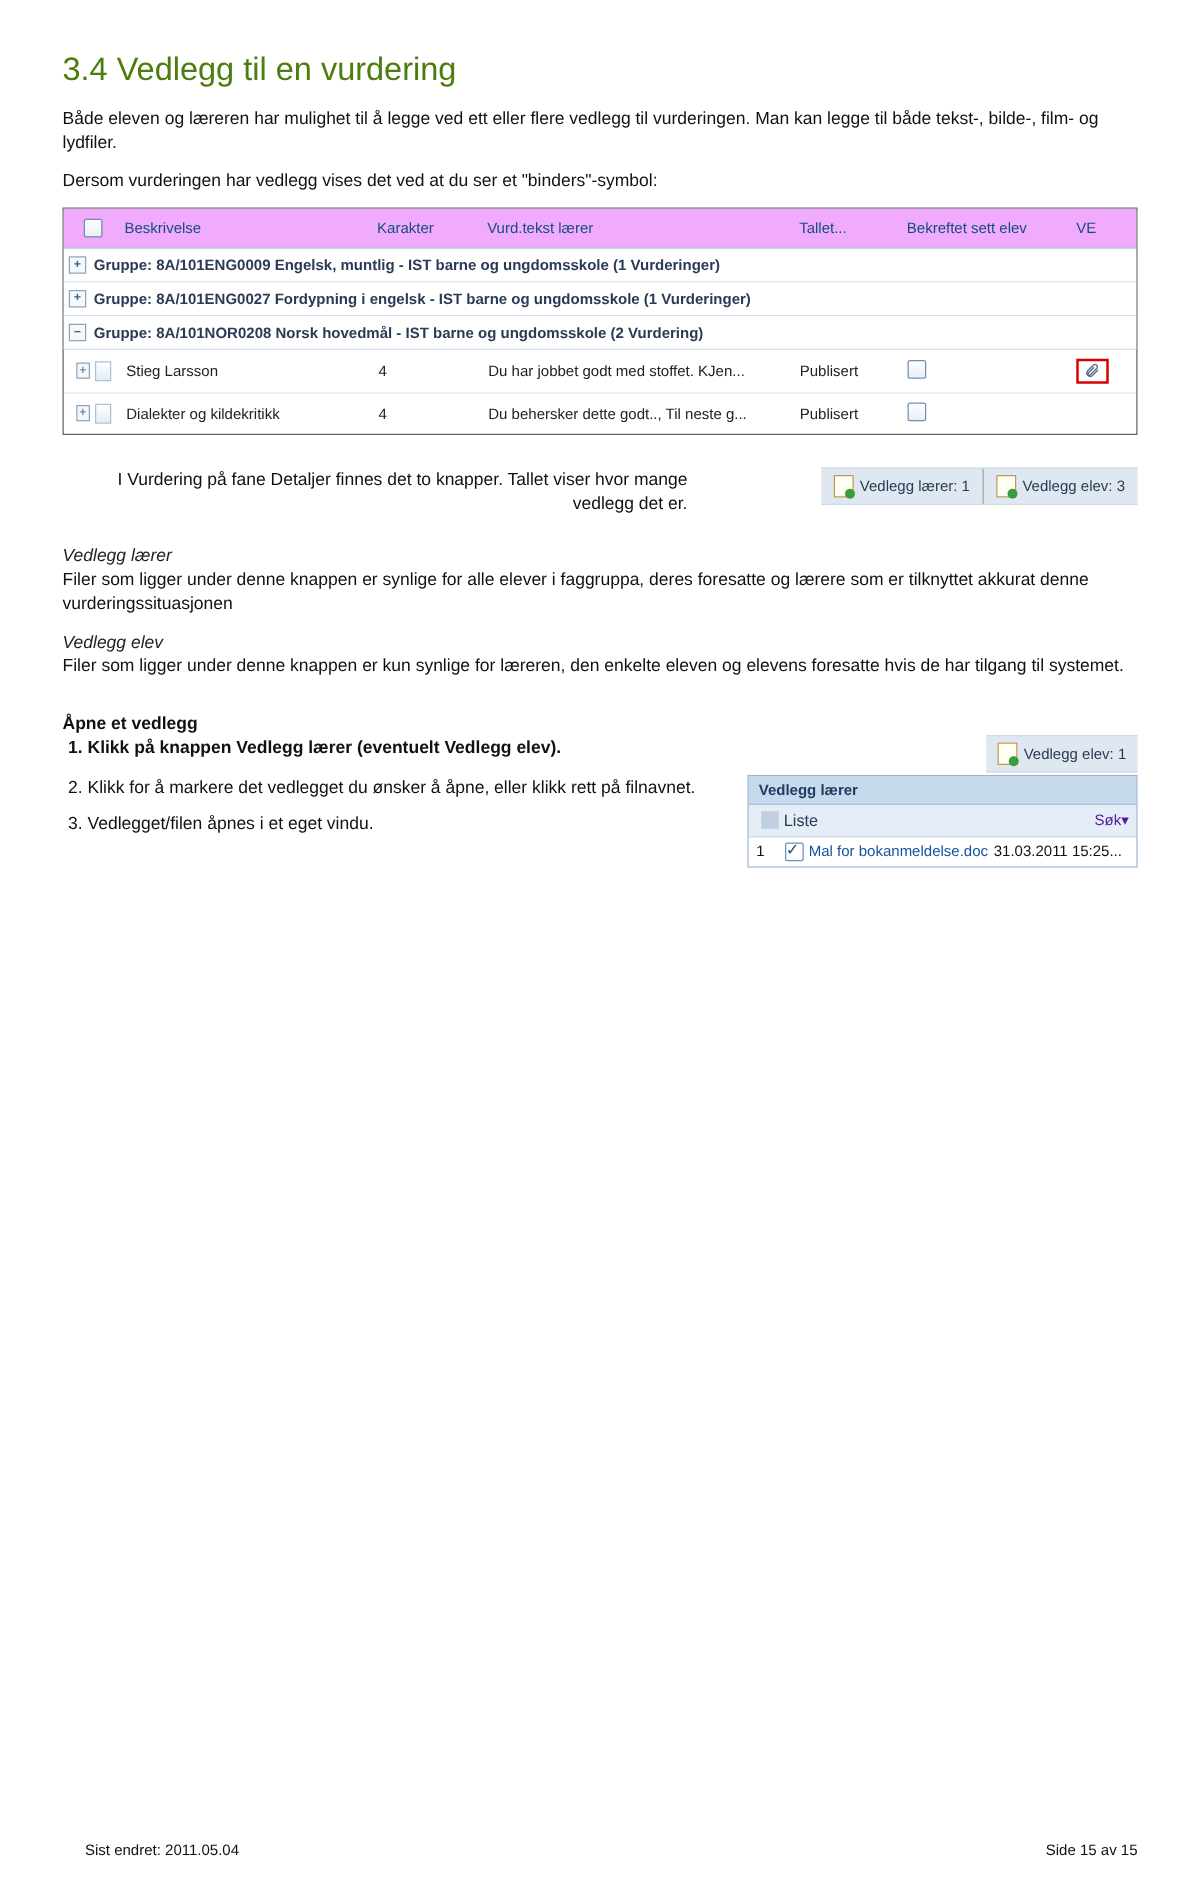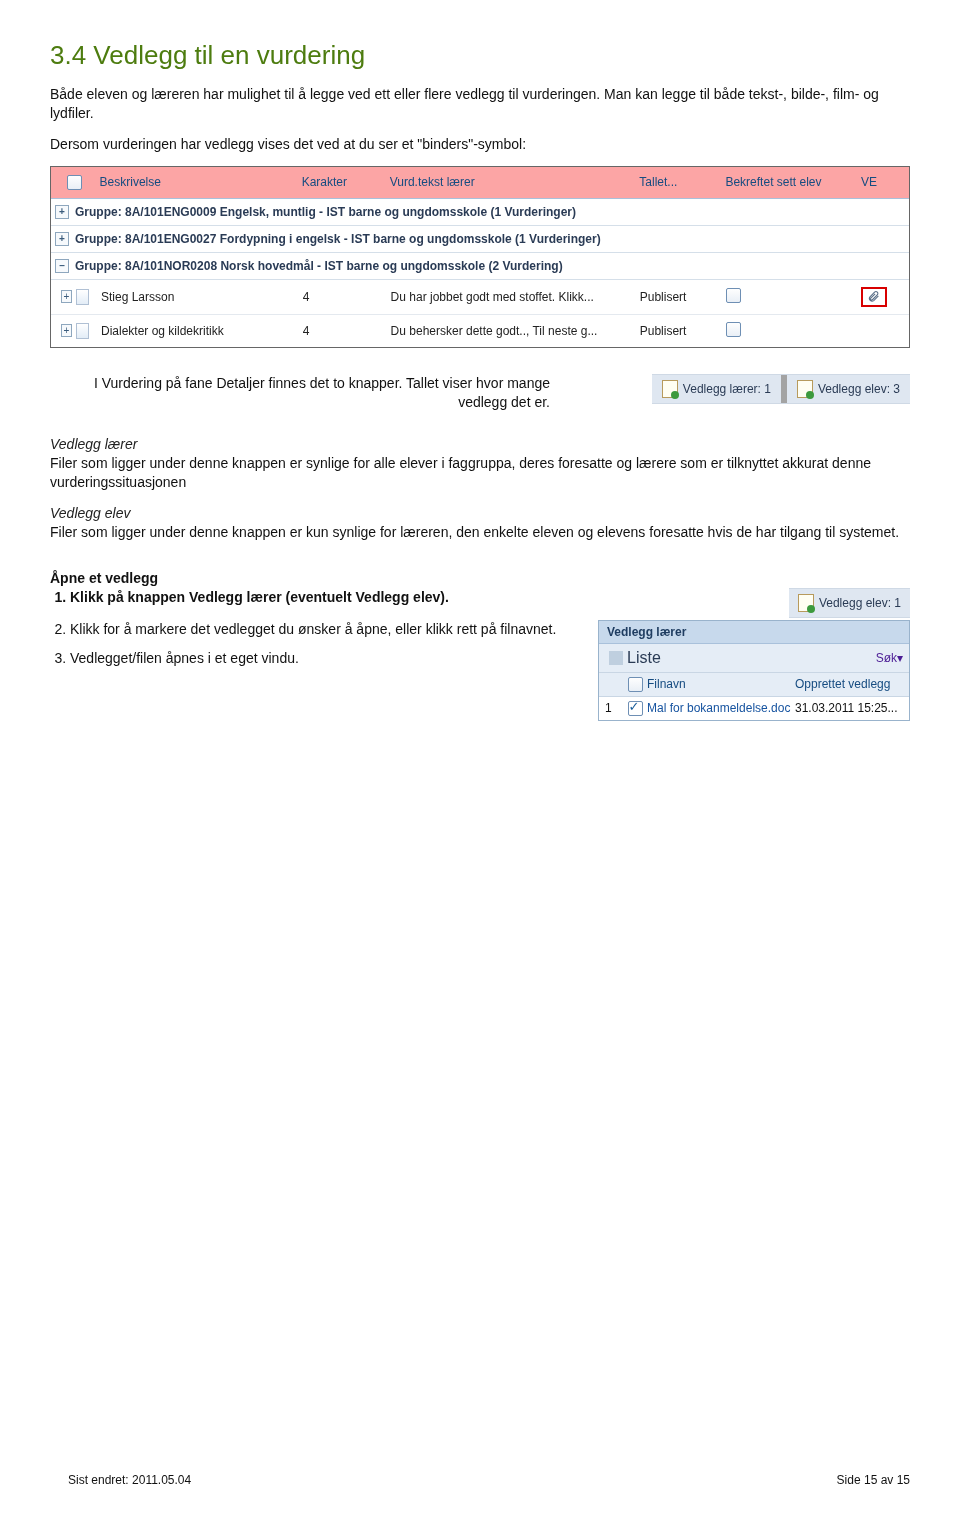--- a/index.html
+++ b/index.html
@@ -23,21 +23,21 @@
   p { margin: 0 0 12px 0; line-height: 1.35; }
   .ital { font-style: italic; color: #222; }
   .table-box {
     border: 1px solid #666;
     padding: 0;
     margin: 10px 0 26px 0;
     background: #fff;
   }
   .thead, .trow { display: flex; align-items: center; }
   .thead {
-    background: #fca5a5;
+    background: #f0abfc;
     border-bottom: 1px solid #a9c1db;
     font-size: 12px;
     color: #164c81;
     padding: 5px 4px;
   }
   .thead .cell { padding: 3px 6px; }
   .cell-chk  { width: 28px; display:flex; justify-content:center; }
   .cell-desc { width: 200px; }
   .cell-kar  { width: 80px; }
   .cell-vt   { width: 250px; }
@@ -102,21 +102,21 @@
     background: #dfe7f1;
     float: right;
     margin-left: 20px;
   }
   .pill {
     display: inline-flex; align-items:center;
     gap:5px;
     padding: 5px 10px;
     font-size: 12px;
     color: #2a3b55;
-    border-left: 6px solid #a3a3a3;
+    border-left: 1px solid #a3a3a3;
   }
   .pill:first-child { border-left:none; }
   .pill .doc-ico {
     width: 14px; height: 16px;
     border: 1px solid #b79a5c;
     background: #fffef2;
     position: relative;
   }
   .pill .doc-ico:after {
     content:""; position:absolute; right:-2px; bottom:-2px;
@@ -156,21 +156,21 @@
     padding: 4px 8px; font-weight:bold;
     border-bottom: 1px solid #a9c1db;
   }
   .panel .toolbar {
     display:flex; padding:3px 6px; gap:6px; align-items:center;
     border-bottom:1px solid #c9d6e4;
     background:#e5edf6;
   }
   .panel .toolbar .btn {
     display:inline-flex; align-items:center; gap:4px;
-    font-size:16px; color:#2a3b55;
+    font-size:13px; color:#2a3b55;
     padding:2px 4px; border-radius:2px;
   }
   .panel .toolbar .btn .ico {
     width:14px;height:14px; background:#bfcfdf; display:inline-block;
   }
   .panel .sok {
     margin-left:auto; display:flex; align-items:center; gap:0;
     color:#4c1d95;
   }
   .panel .phead {
@@ -234,21 +234,21 @@
     <span>Gruppe: 8A/101NOR0208 Norsk hovedmål - IST barne og ungdomsskole (2 Vurdering)</span>
   </div>
 
   <div class="trow">
     <div class="cell cell-chk" style="display:flex;gap:4px;align-items:center;">
       <span class="exp small">+</span>
       <span class="icon-card"></span>
     </div>
     <div class="cell cell-desc">Stieg Larsson</div>
     <div class="cell cell-kar">4</div>
-    <div class="cell cell-vt">Du har jobbet godt med stoffet. Klikk...</div>
+    <div class="cell cell-vt">Du har jobbet godt med stoffet. KJen...</div>
     <div class="cell cell-el">Publisert</div>
     <div class="cell cell-bek"><span class="chk"></span></div>
     <div class="cell cell-ve">
       <span class="red-box">
         <span class="attach">
           <svg viewBox="0 0 24 24" width="13" height="13" fill="none" stroke="#5a6f88" stroke-width="2">
               <path d="M21 11l-8.5 8.5a5 5 0 0 1-7-7L14 4a3.5 3.5 0 0 1 5 5l-9 9a2 2 0 0 1-3-3l8-8"></path>
             </svg>
         </span>
       </span>
@@ -311,28 +311,20 @@
     <div class="toolbar">
       <span class="btn">
         <span class="ico"></span>
         <span>Liste</span>
       </span>
       <span class="sok">
         <span>Søk</span>
         <span>▾</span>
       </span>
     </div>
-    <div class="phead">
-      <div class="p-num"></div>
-      <div class="p-chk">
-          <span class="chk"></span>
-        </div>
-      <div class="p-fn">Filnavn</div>
-      <div class="p-dt">Opprettet vedlegg</div>
-    </div>
     <div class="prow">
       <div class="p-num">1</div>
       <div class="p-chk">
           <span class="chk checked"></span>
         </div>
       <div class="p-fn" style="color:#1754a0;">Mal for bokanmeldelse.doc</div>
       <div class="p-dt">31.03.2011 15:25...</div>
     </div>
   </div>
 

